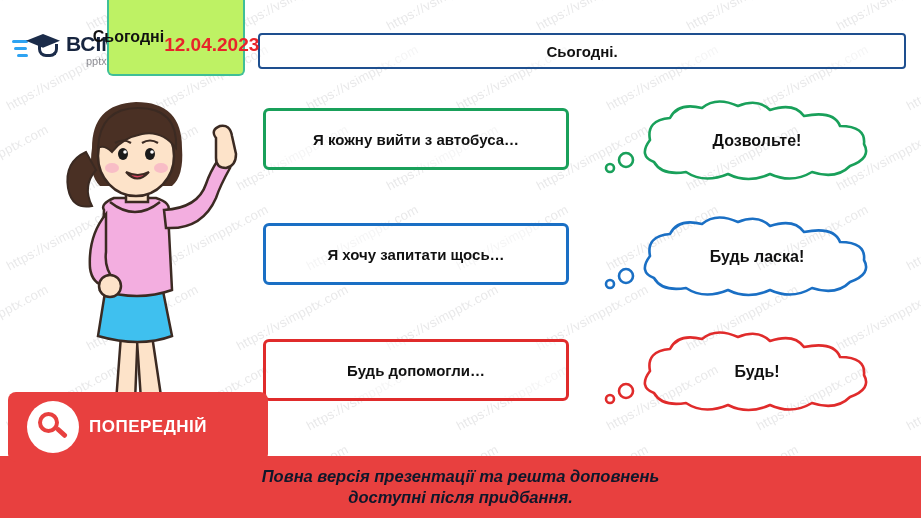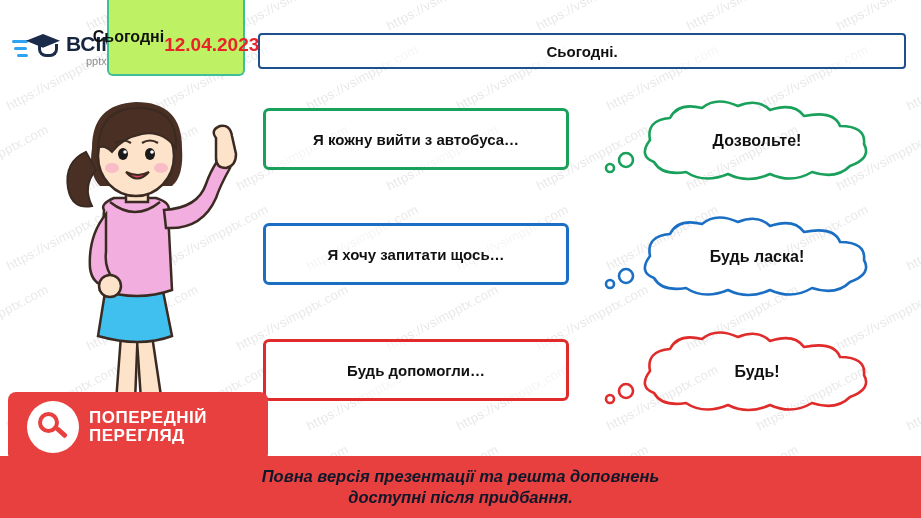--- a/index.html
+++ b/index.html
@@ -321,15 +321,14 @@
 
 <div id="preview-badge">
   <div class="circle">
     <div class="mag">
         <div class="ring"></div>
         <div class="handle"></div>
       </div>
   </div>
   <div class="ptext">
     <div class="l1">ПОПЕРЕДНІЙ</div>
-    <div class="l2">ПЕРЕГЛЯД</div>
   </div>
 </div>
 
 </body></html>

